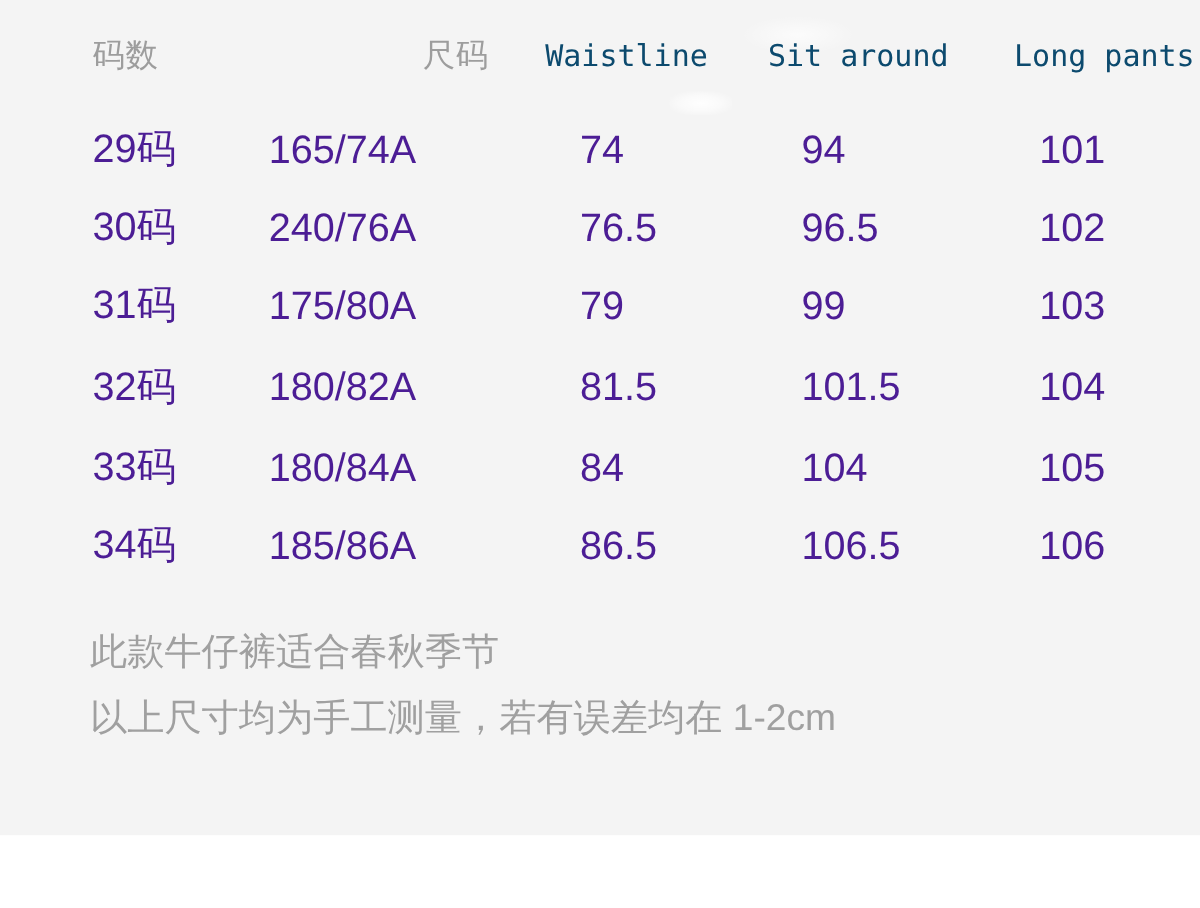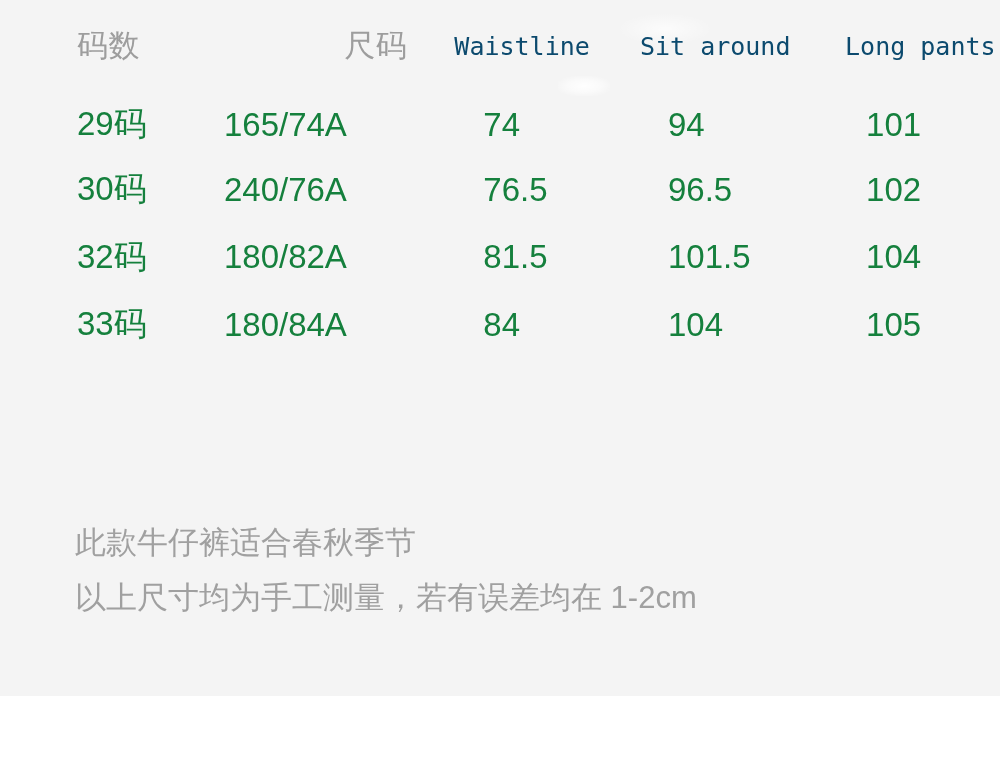--- a/index.html
+++ b/index.html
@@ -70,42 +70,42 @@
     vertical-align: middle;
     font-weight: normal;
     border: 0;
   }
 
   
   tr.head-row { height: 92px; }
   th.head-cell {
     padding-left: 77px;
     color: #9d9d9d;
-    font-size: 31px;
+    font-size: 27px;
     font-family: "Liberation Sans", sans-serif;
     letter-spacing: 0.5px;
     white-space: nowrap;
   }
   th.head-cell.en {
     color: #0c4a6e;
     font-family: "DejaVu Sans Mono", "Liberation Mono", monospace;
     font-size: 25px;
     letter-spacing: 0px;
   }
   th.head-cell.col2 { padding-left: 35px; text-align: right; }
   th.head-cell.col3 { padding-left: 47px; }
   th.head-cell.col4 { padding-left: 30px; }
   th.head-cell.col5 { padding-left: 26px; }
 
   
   tr.data-row { height: 65px; }
   tr.data-row.gap { height: 70px; }
   td.data-cell {
     padding-left: 77px;
-    color: #15803d;
+    color: #4c1d95;
     font-size: 33px;
     font-family: "Liberation Sans", sans-serif;
     white-space: nowrap;
     letter-spacing: 0px;
   }
   td.data-cell.col2 { padding-left: 56px; }
   td.data-cell.col3 { padding-left: 76px; }
   td.data-cell.col4 { padding-left: 58px; }
   td.data-cell.col5 { padding-left: 47px; }
 
@@ -158,34 +158,48 @@
         <td class="data-cell col4">94</td>
         <td class="data-cell col5">101</td>
       </tr>
       <tr class="data-row">
         <td class="data-cell col1">30码</td>
         <td class="data-cell col2">240/76A</td>
         <td class="data-cell col3">76.5</td>
         <td class="data-cell col4">96.5</td>
         <td class="data-cell col5">102</td>
       </tr>
+      <tr class="data-row">
+        <td class="data-cell col1">31码</td>
+        <td class="data-cell col2">175/80A</td>
+        <td class="data-cell col3">79</td>
+        <td class="data-cell col4">99</td>
+        <td class="data-cell col5">103</td>
+      </tr>
       <tr class="data-row gap">
         <td class="data-cell col1">32码</td>
         <td class="data-cell col2">180/82A</td>
         <td class="data-cell col3">81.5</td>
         <td class="data-cell col4">101.5</td>
         <td class="data-cell col5">104</td>
       </tr>
       <tr class="data-row">
         <td class="data-cell col1">33码</td>
         <td class="data-cell col2">180/84A</td>
         <td class="data-cell col3">84</td>
         <td class="data-cell col4">104</td>
         <td class="data-cell col5">105</td>
       </tr>
+      <tr class="data-row">
+        <td class="data-cell col1">34码</td>
+        <td class="data-cell col2">185/86A</td>
+        <td class="data-cell col3">86.5</td>
+        <td class="data-cell col4">106.5</td>
+        <td class="data-cell col5">106</td>
+      </tr>
     </tbody>
   </table>
 
   <div class="notes">
     <div class="note-line">此款牛仔裤适合春秋季节</div>
     <div class="note-line">以上尺寸均为手工测量，若有误差均在 1-2cm</div>
   </div>
 
 </div>
 

